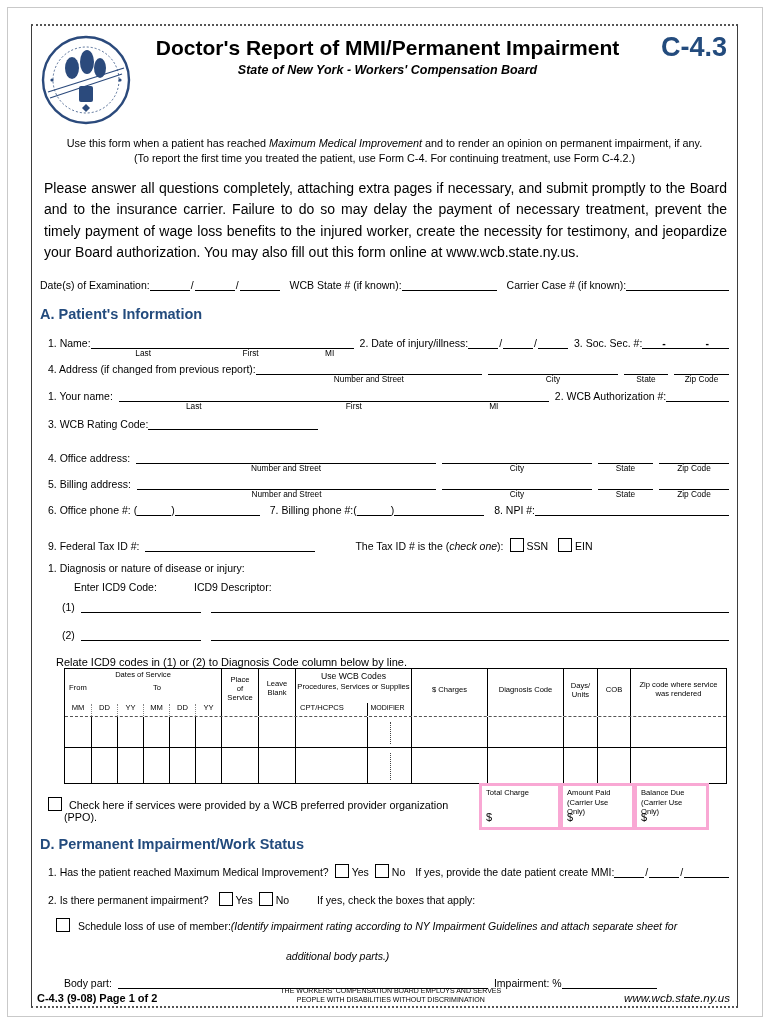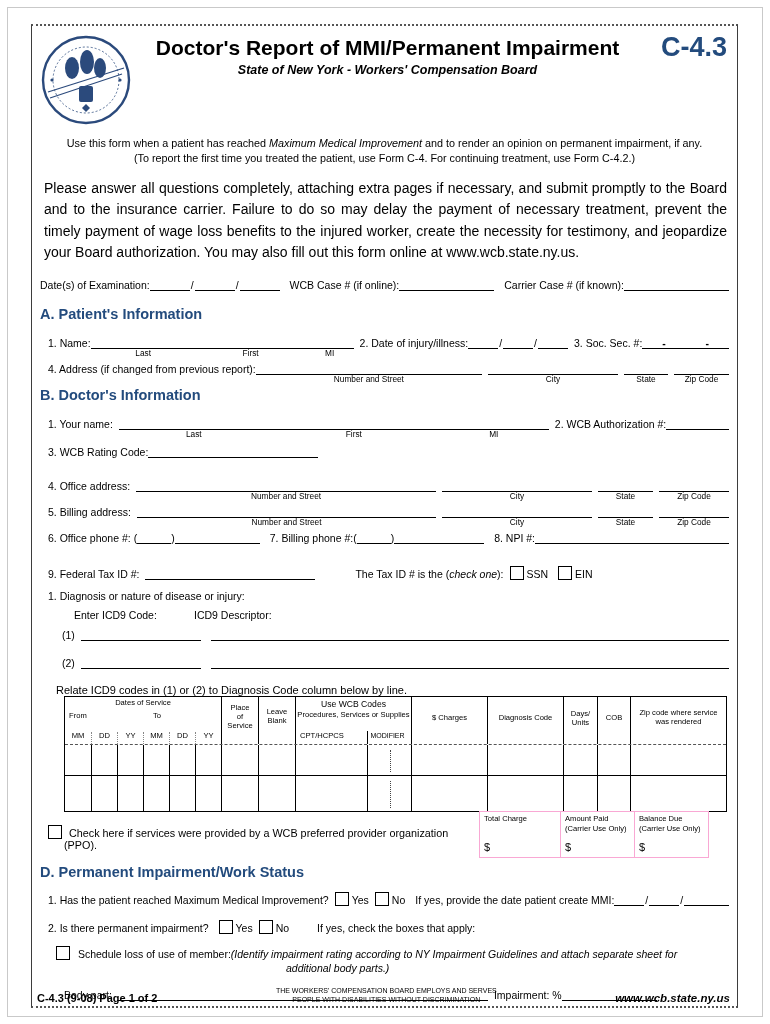--- a/index.html
+++ b/index.html
@@ -68,32 +68,32 @@
   .rowA{height:30px;}
   .rowB{height:35px;border-top:1px solid #000;}
   .td.d26{width:26px;} .td.p37{width:37px;} .td.c72{width:72px;}
   .td.m44{width:44px;position:relative;}
   .td.m44::after{content:"";position:absolute;left:50%;top:5px;bottom:3px;border-left:1px dotted #444;}
   .td.g76{width:76px;} .td.s34{width:34px;} .td.s33{width:33px;} .td.zfx{flex:1;}
   
   .totrow{display:flex;align-items:flex-start;margin:0 20px 0 24px;}
   .ppo{flex:1;padding-top:13px;font-size:10.8px;}
   .boxes{display:flex;margin-top:-1px;}
-  .tbox{border:1px solid #f9a8d4;margin-left:-1px;height:47px;box-sizing:border-box;
+  .tbox{border:3px solid #f9a8d4;margin-left:-1px;height:47px;box-sizing:border-box;
         padding:2px 4px;font-size:7.6px;line-height:1.25;position:relative;text-align:left;}
   .tbox .dol{position:absolute;left:4px;bottom:2px;font-size:11px;}
   .bx1{width:82px;} .bx2{width:75px;} .bx3{width:75px;}
   
   .ital{font-style:italic;}
-  .note2{text-align:left;margin-left:230px;font-style:italic;}
+  .note2{text-align:left;margin-left:230px;font-style:italic;margin-top:16px;}
   
   .footer{position:absolute;left:5px;right:7px;bottom:2px;display:flex;align-items:flex-end;}
   .f-left{font-size:11px;font-weight:bold;white-space:nowrap;}
   .f-center{flex:1;text-align:center;font-size:7px;line-height:1.3;}
-  .f-right{font-size:11.5px;font-weight:bold;font-style:italic;white-space:nowrap;}
+  .f-right{font-size:11.5px;font-weight:normal;font-style:italic;white-space:nowrap;}
 </style>
 </head>
 <body>
 
 <div class="page">
   <div class="outerframe"></div>
   <div class="form">
 
     <div class="hdr">
       <div class="seal">
@@ -122,21 +122,21 @@
 
     <p class="intro">Please answer all questions completely, attaching extra pages if necessary, and submit promptly to the Board and to the insurance carrier. Failure to do so may delay the payment of necessary treatment, prevent the timely payment of wage loss benefits to the injured worker, create the necessity for testimony, and jeopardize your Board authorization.  You may also fill out this form online at www.wcb.state.ny.us.</p>
 
     <div class="row" style="margin-top:14px;">
       <span class="lbl">Date(s) of Examination:</span>
       <span class="bl w40"></span>
         <span class="sl">/</span>
       <span class="bl w40"></span>
         <span class="sl">/</span>
       <span class="bl w40"></span>
-      <span class="lbl g10">WCB Case # (if online):</span>
+      <span class="lbl g10">WCB State # (if known):</span>
       <span class="bl w95"></span>
       <span class="lbl g10">Carrier Case # (if known):</span>
       <span class="bl fx"></span>
     </div>
 
     <h3 class="sect" style="margin-top:15px;">A. Patient's Information</h3>
     <div class="row" style="margin:13px 0 12px 8px;">
       <span class="lbl">1. Name:</span>
       <span class="bl w105">
           <span class="sub">Last</span>
@@ -168,21 +168,20 @@
           <span class="sub">City</span>
         </span>
       <span class="bl w44 g6">
           <span class="sub">State</span>
         </span>
       <span class="bl w55 g6">
           <span class="sub">Zip Code</span>
         </span>
     </div>
 
-    <h3 class="sect" style="margin-top:12px;">B. Doctor's Information</h3>
     <div class="row" style="margin:13px 0 12px 8px;">
       <span class="lbl">1. Your name:</span>
       <span class="bl w150 g6">
           <span class="sub">Last</span>
         </span>
       <span class="bl w170">
           <span class="sub">First</span>
         </span>
       <span class="bl w110">
           <span class="sub">MI</span>

